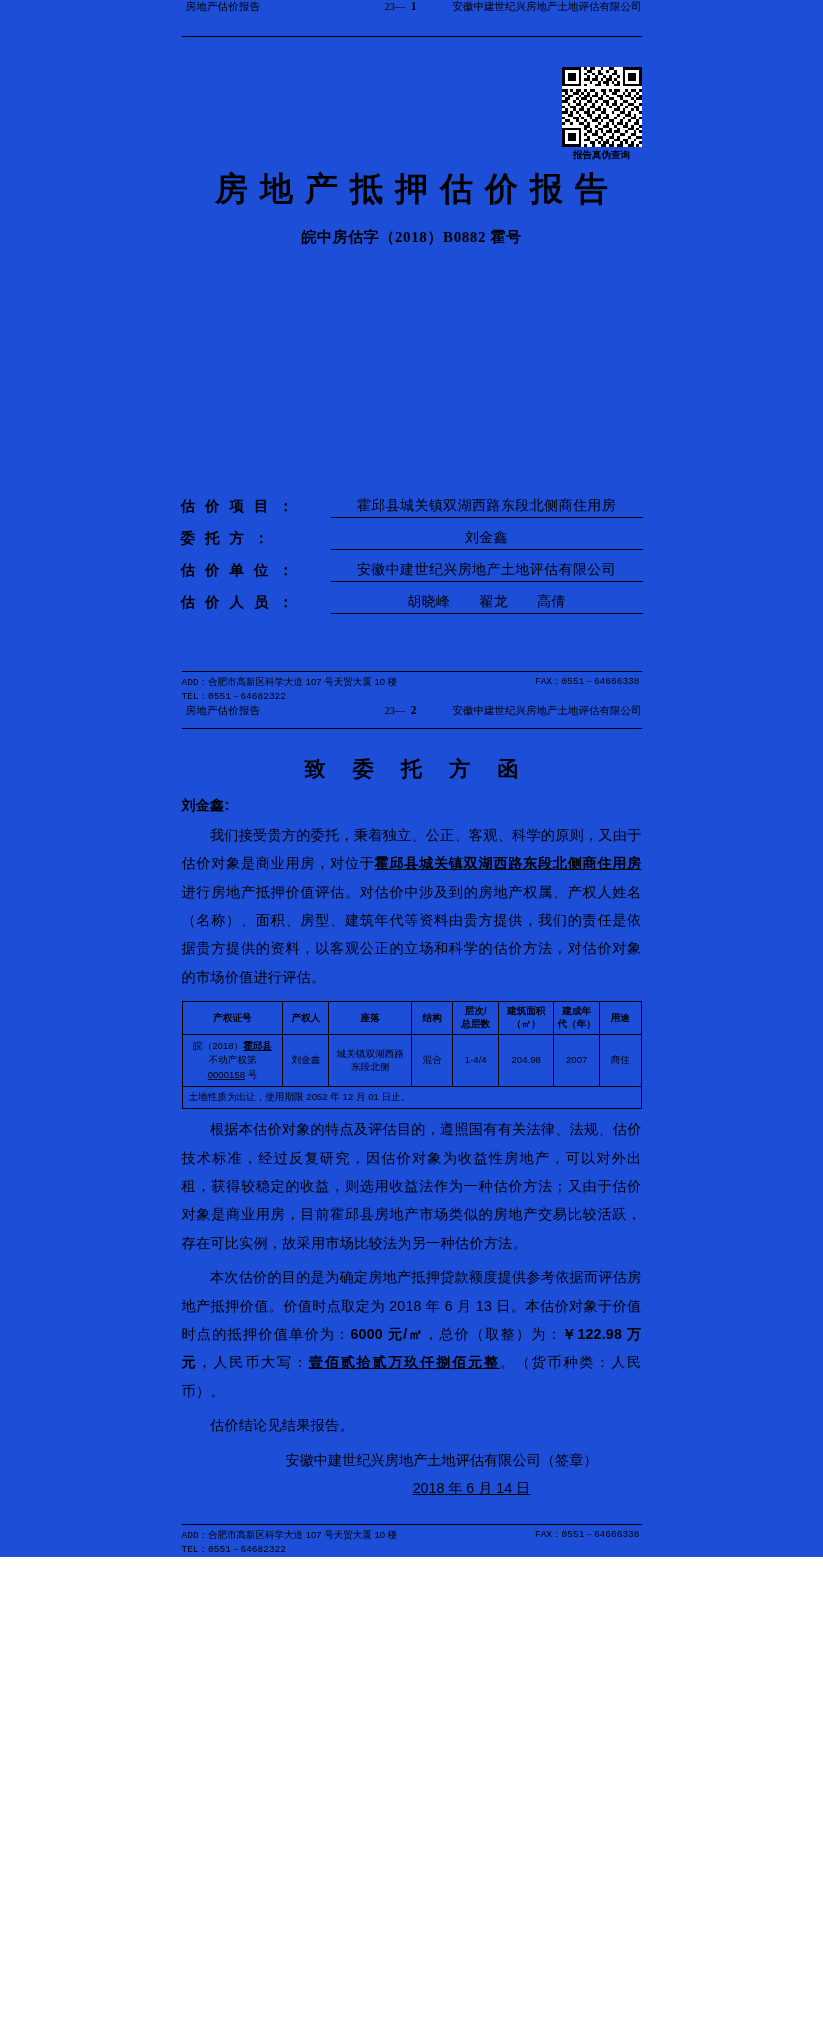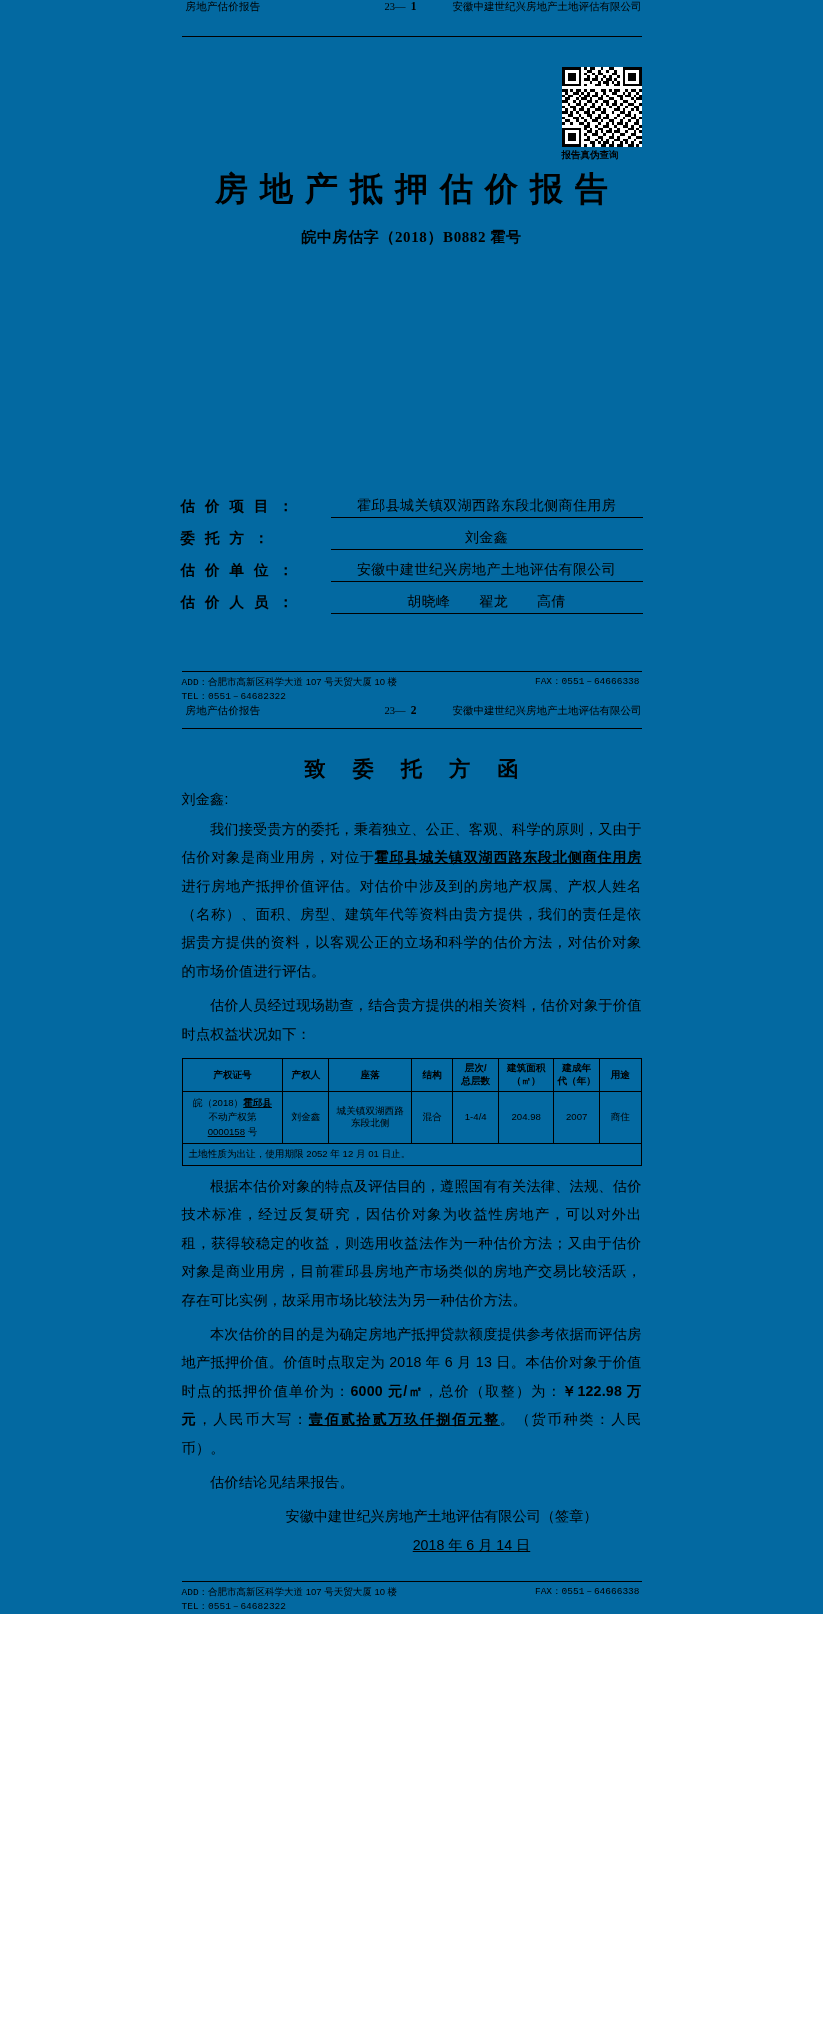--- a/index.html
+++ b/index.html
@@ -7,21 +7,21 @@
   body{
     width:823px;
     background:#ffffff;
     font-family:"Liberation Serif","DejaVu Serif",serif;
     color:#000;
     -webkit-font-smoothing:none;
   }
   .page{
     position:relative;
     width:823px;
-    background:#0369a1;
+    background:#1d4ed8;
   }
   
   .run-head{
     position:relative;
     width:460px;
     margin:0 auto;
     padding-top:14px;
     height:20px;
   }
   .run-head .rh-left{
@@ -51,21 +51,21 @@
   .cover-qr-wrap{
     width:460px;margin:0 auto;
     position:relative;height:118px;
   }
   .qr-box{
     position:absolute;right:0;top:30px;
     width:80px;height:80px;
   }
   .qr-caption{
     position:absolute;right:0;top:112px;width:80px;
-    text-align:left;
+    text-align:center;
     font-family:"Liberation Sans","DejaVu Sans",sans-serif;
     font-size:9.5px;font-weight:bold;letter-spacing:0px;
   }
   .cover-title{
     width:540px;margin:14px auto 0 auto;
     text-align:center;
     font-family:"Liberation Serif","DejaVu Serif",serif;
     font-size:33px;
     font-weight:bold;
     letter-spacing:12px;
@@ -131,22 +131,22 @@
   
   .doc-title{
     width:460px;margin:26px auto 0 auto;
     text-align:center;
     font-size:21px;font-weight:bold;
     letter-spacing:11px;text-indent:11px;
     font-family:"Liberation Serif","DejaVu Serif",serif;
   }
   .body-wrap{width:460px;margin:0 auto;}
   .salutation{
-    font-size:14px;font-weight:normal;
-    margin-top:8px;
+    font-size:14px;font-weight:bold;
+    margin-top:14px;
     font-family:"Liberation Sans","DejaVu Sans",sans-serif;
     letter-spacing:0.3px;
   }
   p.para{
     font-size:14.2px;
     line-height:2.0;
     text-indent:2em;
     margin:6px 0 0 0;
     text-align:justify;
     font-family:"Liberation Sans","DejaVu Sans",sans-serif;
@@ -479,21 +479,20 @@
   </div>
   <div class="rule-head"></div>
 
   <div class="doc-title">致 委 托 方 函</div>
 
   <div class="body-wrap">
     <div class="salutation">刘金鑫:</div>
 
     <p class="para"><span>我们接受贵方的委托，秉着独立、公正、客观、科学的原则，又由于估价对象是商业用房，对位于</span><b class="ul">霍邱县城关镇双湖西路东段北侧商住用房</b><span>进行房地产抵押价值评估。对估价中涉及到的房地产权属、产权人姓名（名称）、面积、房型、建筑年代等资料由贵方提供，我们的责任是依据贵方提供的资料，以客观公正的立场和科学的估价方法，对估价对象的市场价值进行评估。</span></p>
 
-    <p class="para">估价人员经过现场勘查，结合贵方提供的相关资料，估价对象于价值时点权益状况如下：</p>
 
     <table class="prop">
       <thead>
         <tr>
           <th style="width:22%">产权证号</th>
           <th style="width:10%">产权人</th>
           <th style="width:18%">座落</th>
           <th style="width:9%">结构</th>
           <th style="width:10%">层次/<br>总层数</th>
           <th style="width:12%">建筑面积<br>（㎡）</th>

